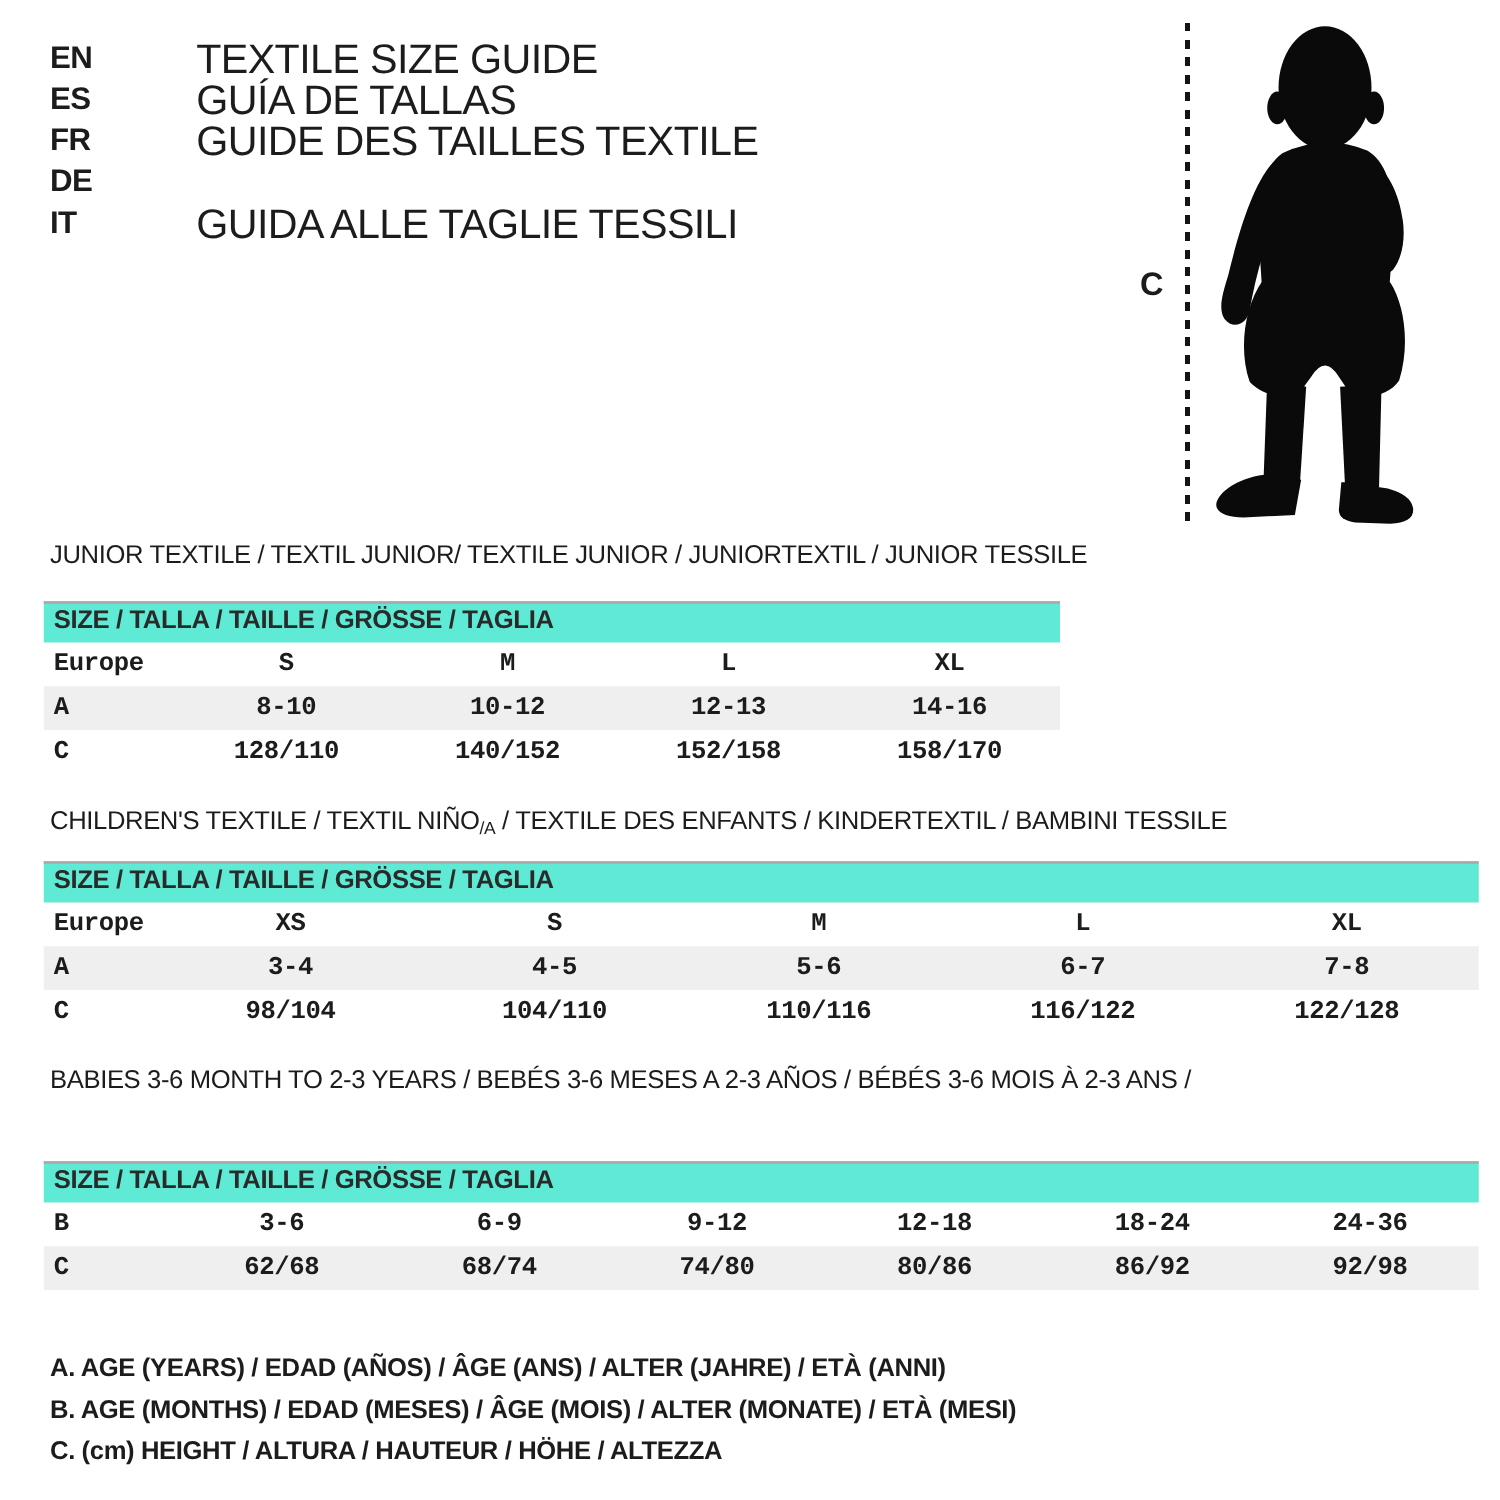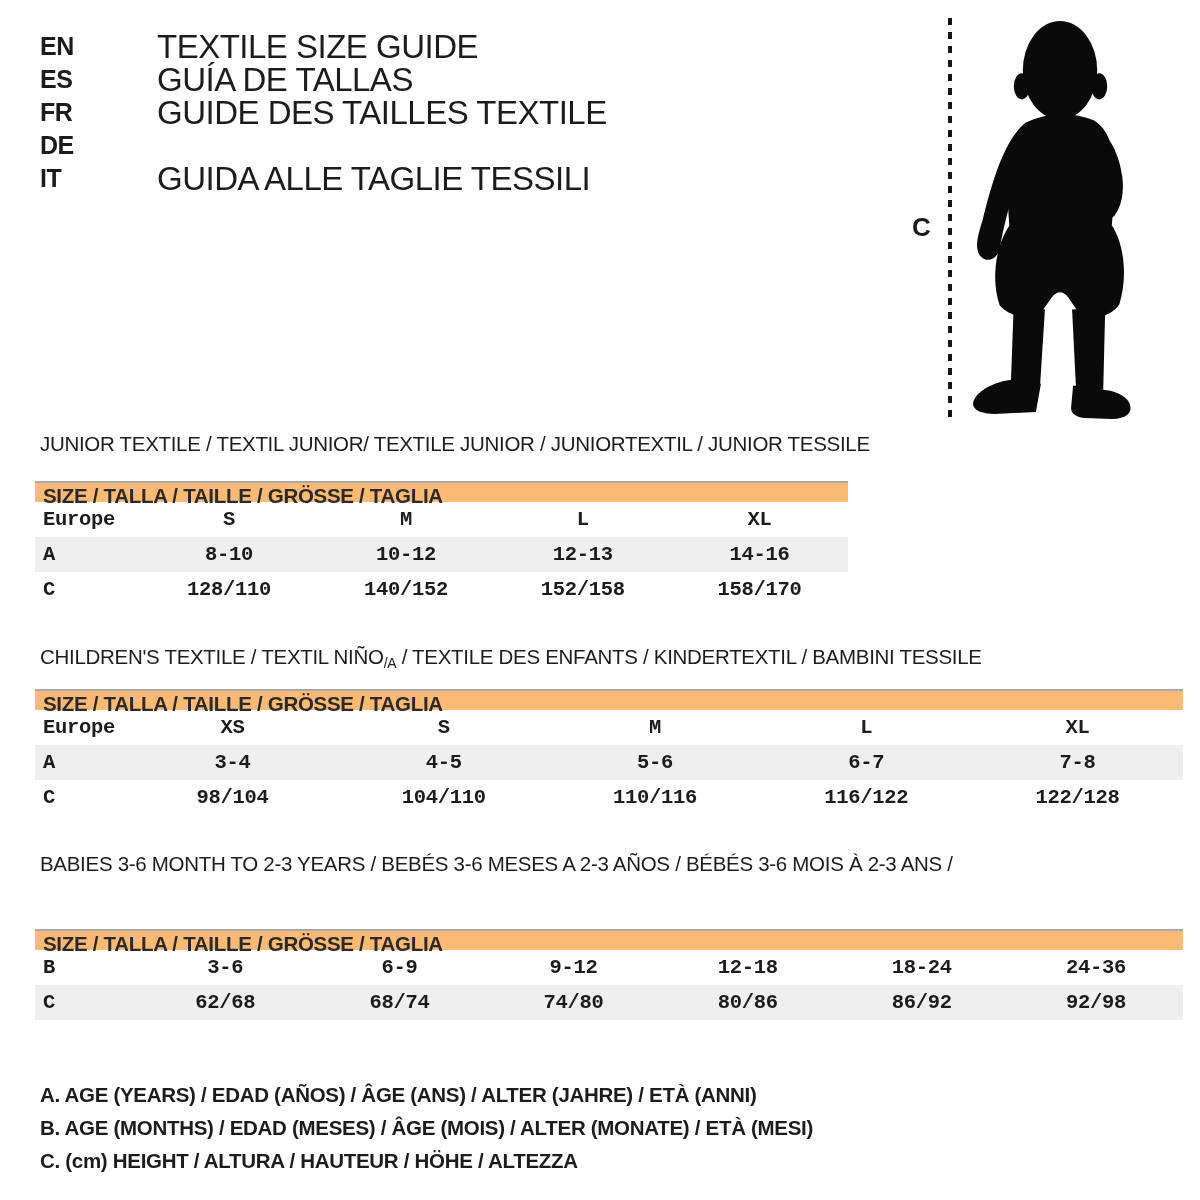--- a/index.html
+++ b/index.html
@@ -37,22 +37,22 @@
   .section-title {
     position:absolute; left:40px;
     font-size:20.5px; font-weight:normal; letter-spacing:-0.3px;
     white-space:nowrap;
   }
   .title-sub { font-size:14px; vertical-align:-4px; }
 
   
   .tbl { position:absolute; left:35px; }
   .tbl-head {
-    height:21px; line-height:26px;
-    background:#fdba74; border-top:2px solid #a9a9a9;
+    height:33px; line-height:26px;
+    background:#5eead4; border-top:2px solid #a9a9a9;
     padding-left:8px;
     font-size:20.5px; font-weight:bold; letter-spacing:-0.3px; color:#2a2a2a;
   }
   .trow { display:flex; height:35px; align-items:center;font-family:Liberation Mono, monospace; }
   .trow.shaded { background:#efefef; }
   .tlabel {
     padding-left:8px;
     font-size:20.5px; font-weight:bold; letter-spacing:-0.3px;
   }
   .tcell {

